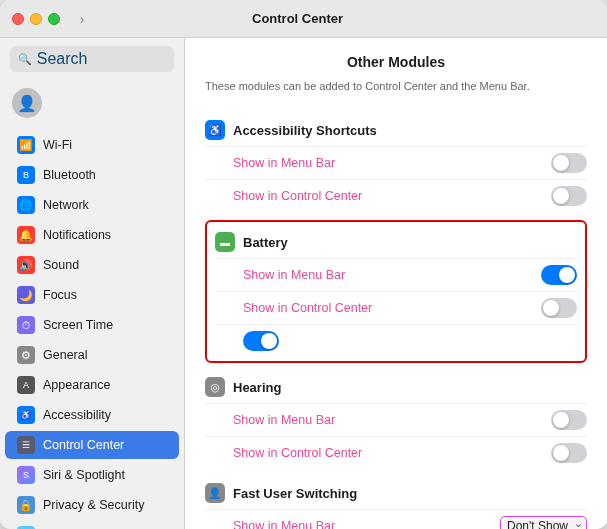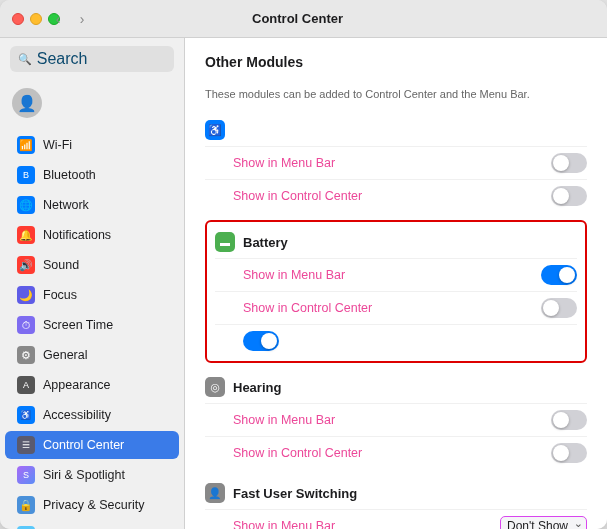--- a/index.html
+++ b/index.html
@@ -158,26 +158,27 @@
     .main-content {
       flex: 1;
       background: #fff;
       overflow-y: auto;
       padding: 16px 20px;
     }
     .section-title {
       font-size: 14px;
       font-weight: 700;
       color: #1c1c1e;
-      margin-bottom: 18px;
+      margin-bottom: 10px;
+      text-align: center;
     }
     .section-subtitle {
       font-size: 11px;
       color: #666;
-      margin-bottom: 14px;
+      margin-bottom: 22px;
     }
     .module-group {
       margin-bottom: 8px;
     }
     .module-header {
       display: flex;
       align-items: center;
       gap: 8px;
       margin-bottom: 4px;
       padding: 6px 0 2px 0;
@@ -355,20 +356,21 @@
 
     <div class="main-content">
       <div class="section-title">Other Modules</div>
       <div class="section-subtitle">These modules can be added to Control Center and the Menu Bar.</div>
 
       <div class="module-group">
         <div class="module-header">
           <div class="module-icon" style="background:#007aff;">
             <span style="color:#fff;font-size:11px;">♿</span>
           </div>
+          <span class="module-name">Accessibility Shortcuts</span>
         </div>
         <div class="toggle-row">
           <span class="toggle-label">Show in Menu Bar</span>
           <div class="toggle off">
               <div class="toggle-knob"></div>
             </div>
         </div>
         <div class="toggle-row">
           <span class="toggle-label">Show in Control Center</span>
           <div class="toggle off">

